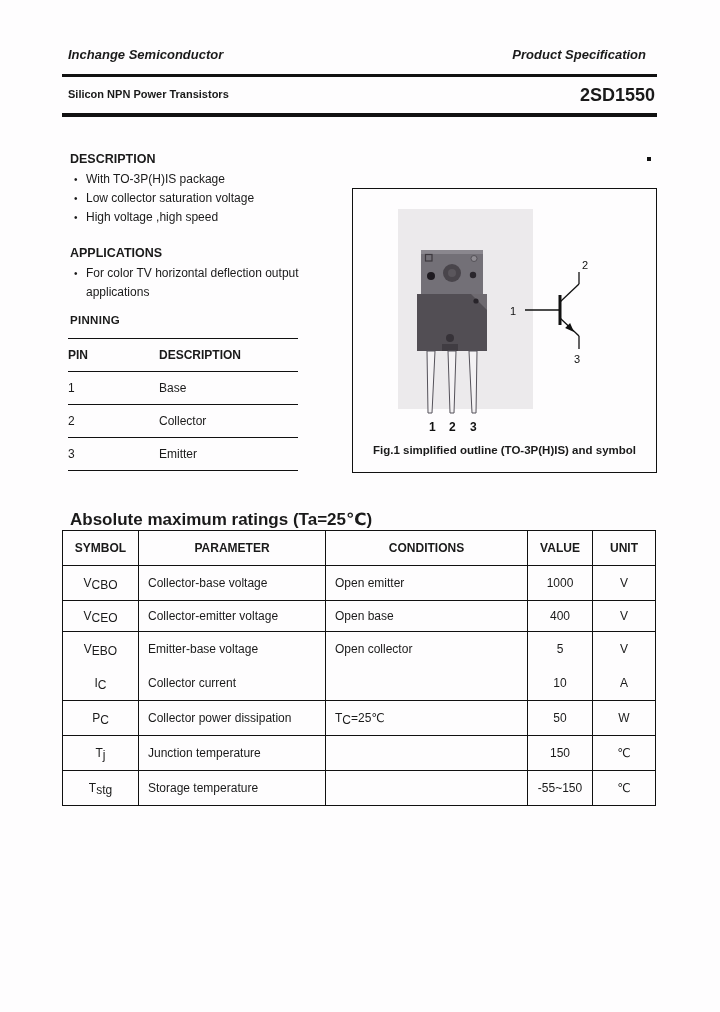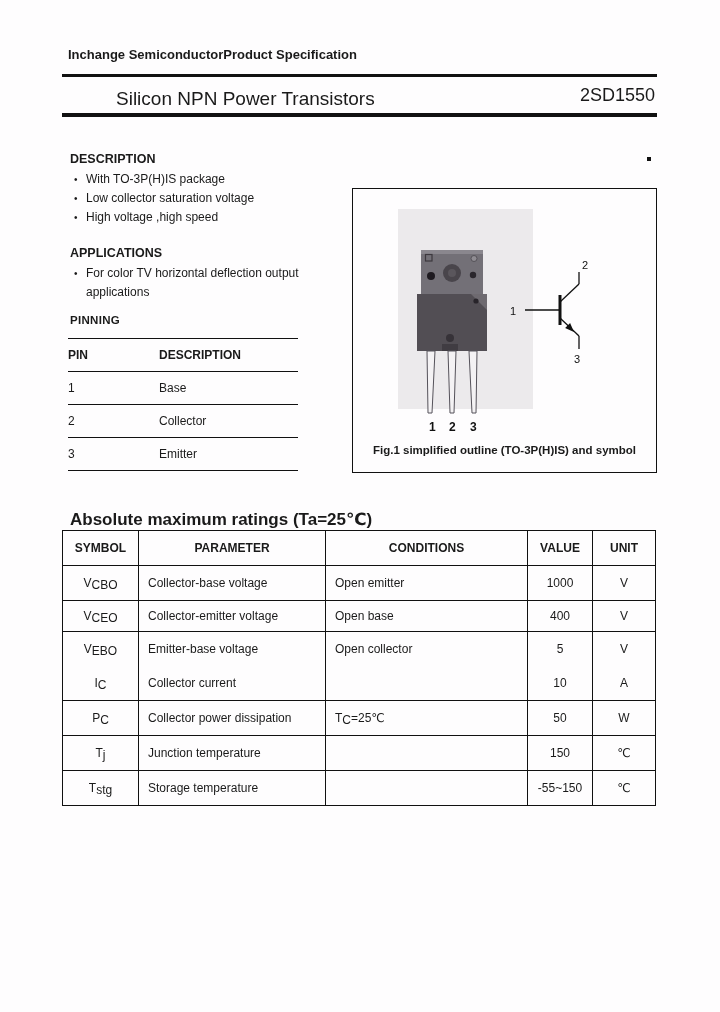--- a/index.html
+++ b/index.html
@@ -7,26 +7,26 @@
     width:720px; height:1012px;
     background:#fefdfe;
     font-family:"Liberation Sans","DejaVu Sans",sans-serif;
     color:#1a1a1a;
     position:relative;
     overflow:hidden;
   }
   .abs { position:absolute; }
 
   
-  .hdr-row { left:68px; top:47px; width:578px; display:flex; justify-content:flex-start; }
+  .hdr-row { left:68px; top:47px; width:578px; display:flex; justify-content:space-between;font-style:italic; }
   .hdr-row .txt { font-size:13px; font-weight:bold; }
   .rule-1 { left:62px; top:74px; width:595px; height:3px; background:#111; }
   .title-row { left:68px; top:85px; width:587px; display:flex; justify-content:space-between; align-items:flex-start; }
-  .doc-title { font-size:19px; font-weight:normal; padding-top:3px;margin-left:48px; }
-  .part-no   { font-size:18px;  font-weight:normal; }
+  .doc-title { font-size:11px; font-weight:bold; padding-top:3px; }
+  .part-no   { font-size:18px;  font-weight:bold; }
   .rule-2 { left:62px; top:113px; width:595px; height:4px; background:#111; }
   .artifact { left:647px; top:157px; width:4px; height:4px; background:#111; }
 
   
   .sec-h { font-size:12.5px; font-weight:bold; }
   .blist { list-style:none; margin:0; padding:0; font-size:12px; }
   .blist li { position:relative; padding-left:12px; line-height:19px; }
   .blist li::before { content:"\2022"; position:absolute; left:0; top:0; font-size:10px; }
 
   

